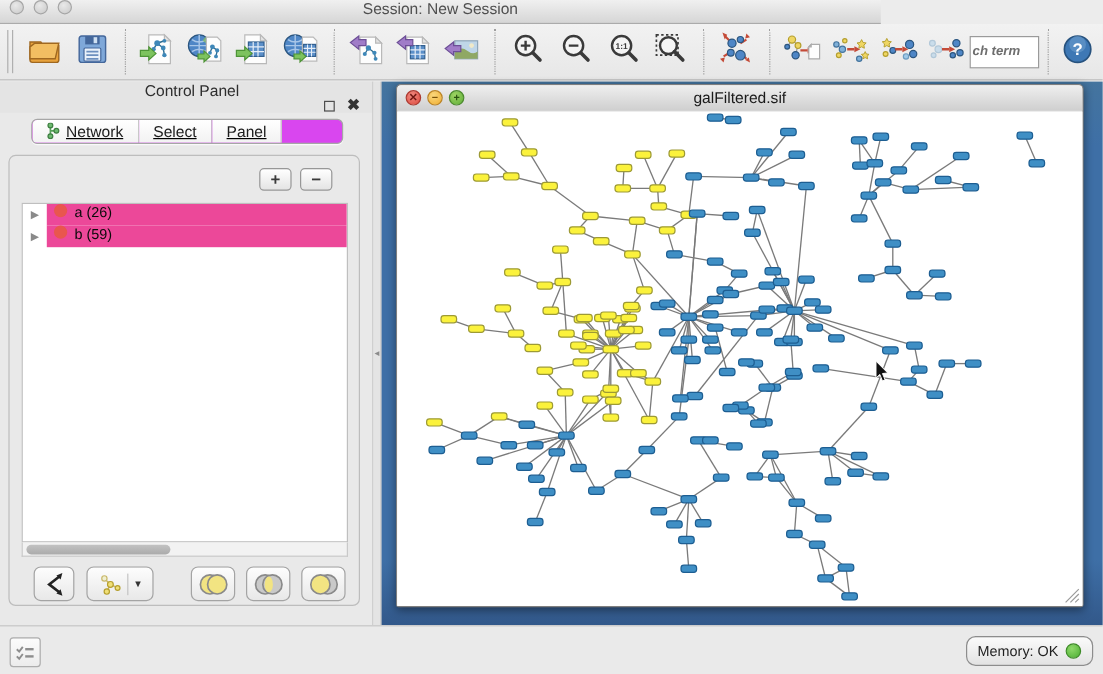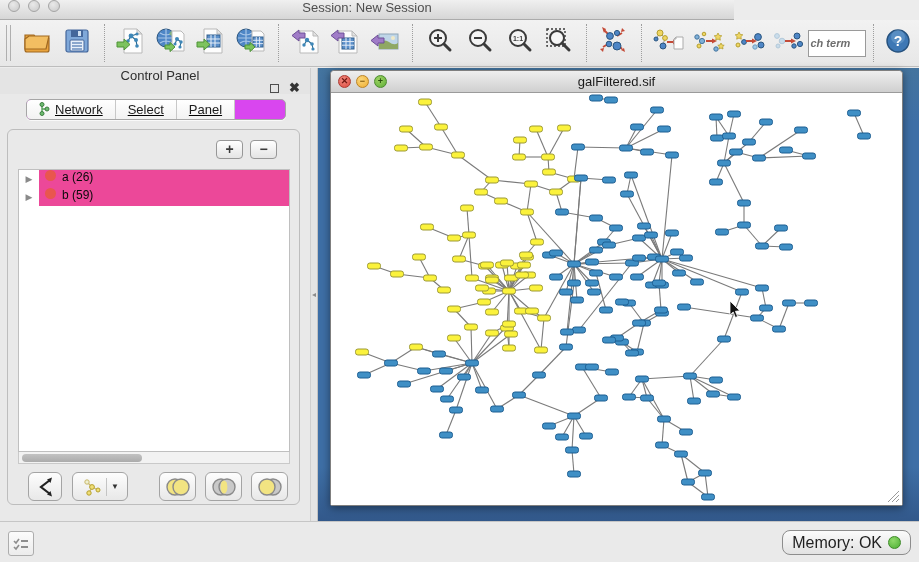--- a/index.html
+++ b/index.html
@@ -100,21 +100,21 @@
   .resize-grip { position:absolute; right:2px; bottom:2px; width:15px; height:15px; }
 
   
   .statusbar { position:absolute; left:0; top:521px; width:919px; height:41px;
     background:#EAEAEA; border-top:1px solid #C6C6C6; }
   .task-btn { position:absolute; left:8px; top:9px; width:26px; height:25px;
     background:linear-gradient(#FCFCFC,#ECECEC); border:1px solid #ADADAD; border-radius:3px;
     display:flex; align-items:center; justify-content:center; }
   .mem-btn { position:absolute; right:8px; top:8px; height:25px; padding:0 9px;
     border:1px solid #8D8D8D; border-radius:8px; background:linear-gradient(#FBFBFB,#E2E2E2);
-    display:flex; align-items:center; gap:6px; font-size:16px; color:#1F1F1F; }
+    display:flex; align-items:center; gap:6px; font-size:12px; color:#1F1F1F; }
   .mem-dot { width:13px; height:13px; border-radius:50%;
     background:radial-gradient(circle at 38% 32%, #8FD96A, #4CAE33); border:1px solid #3C8A26; }
 </style>
 </head>
 <body>
 
 <div class="app">
 
   <div class="titlebar">
     <div class="traffic-outer">

